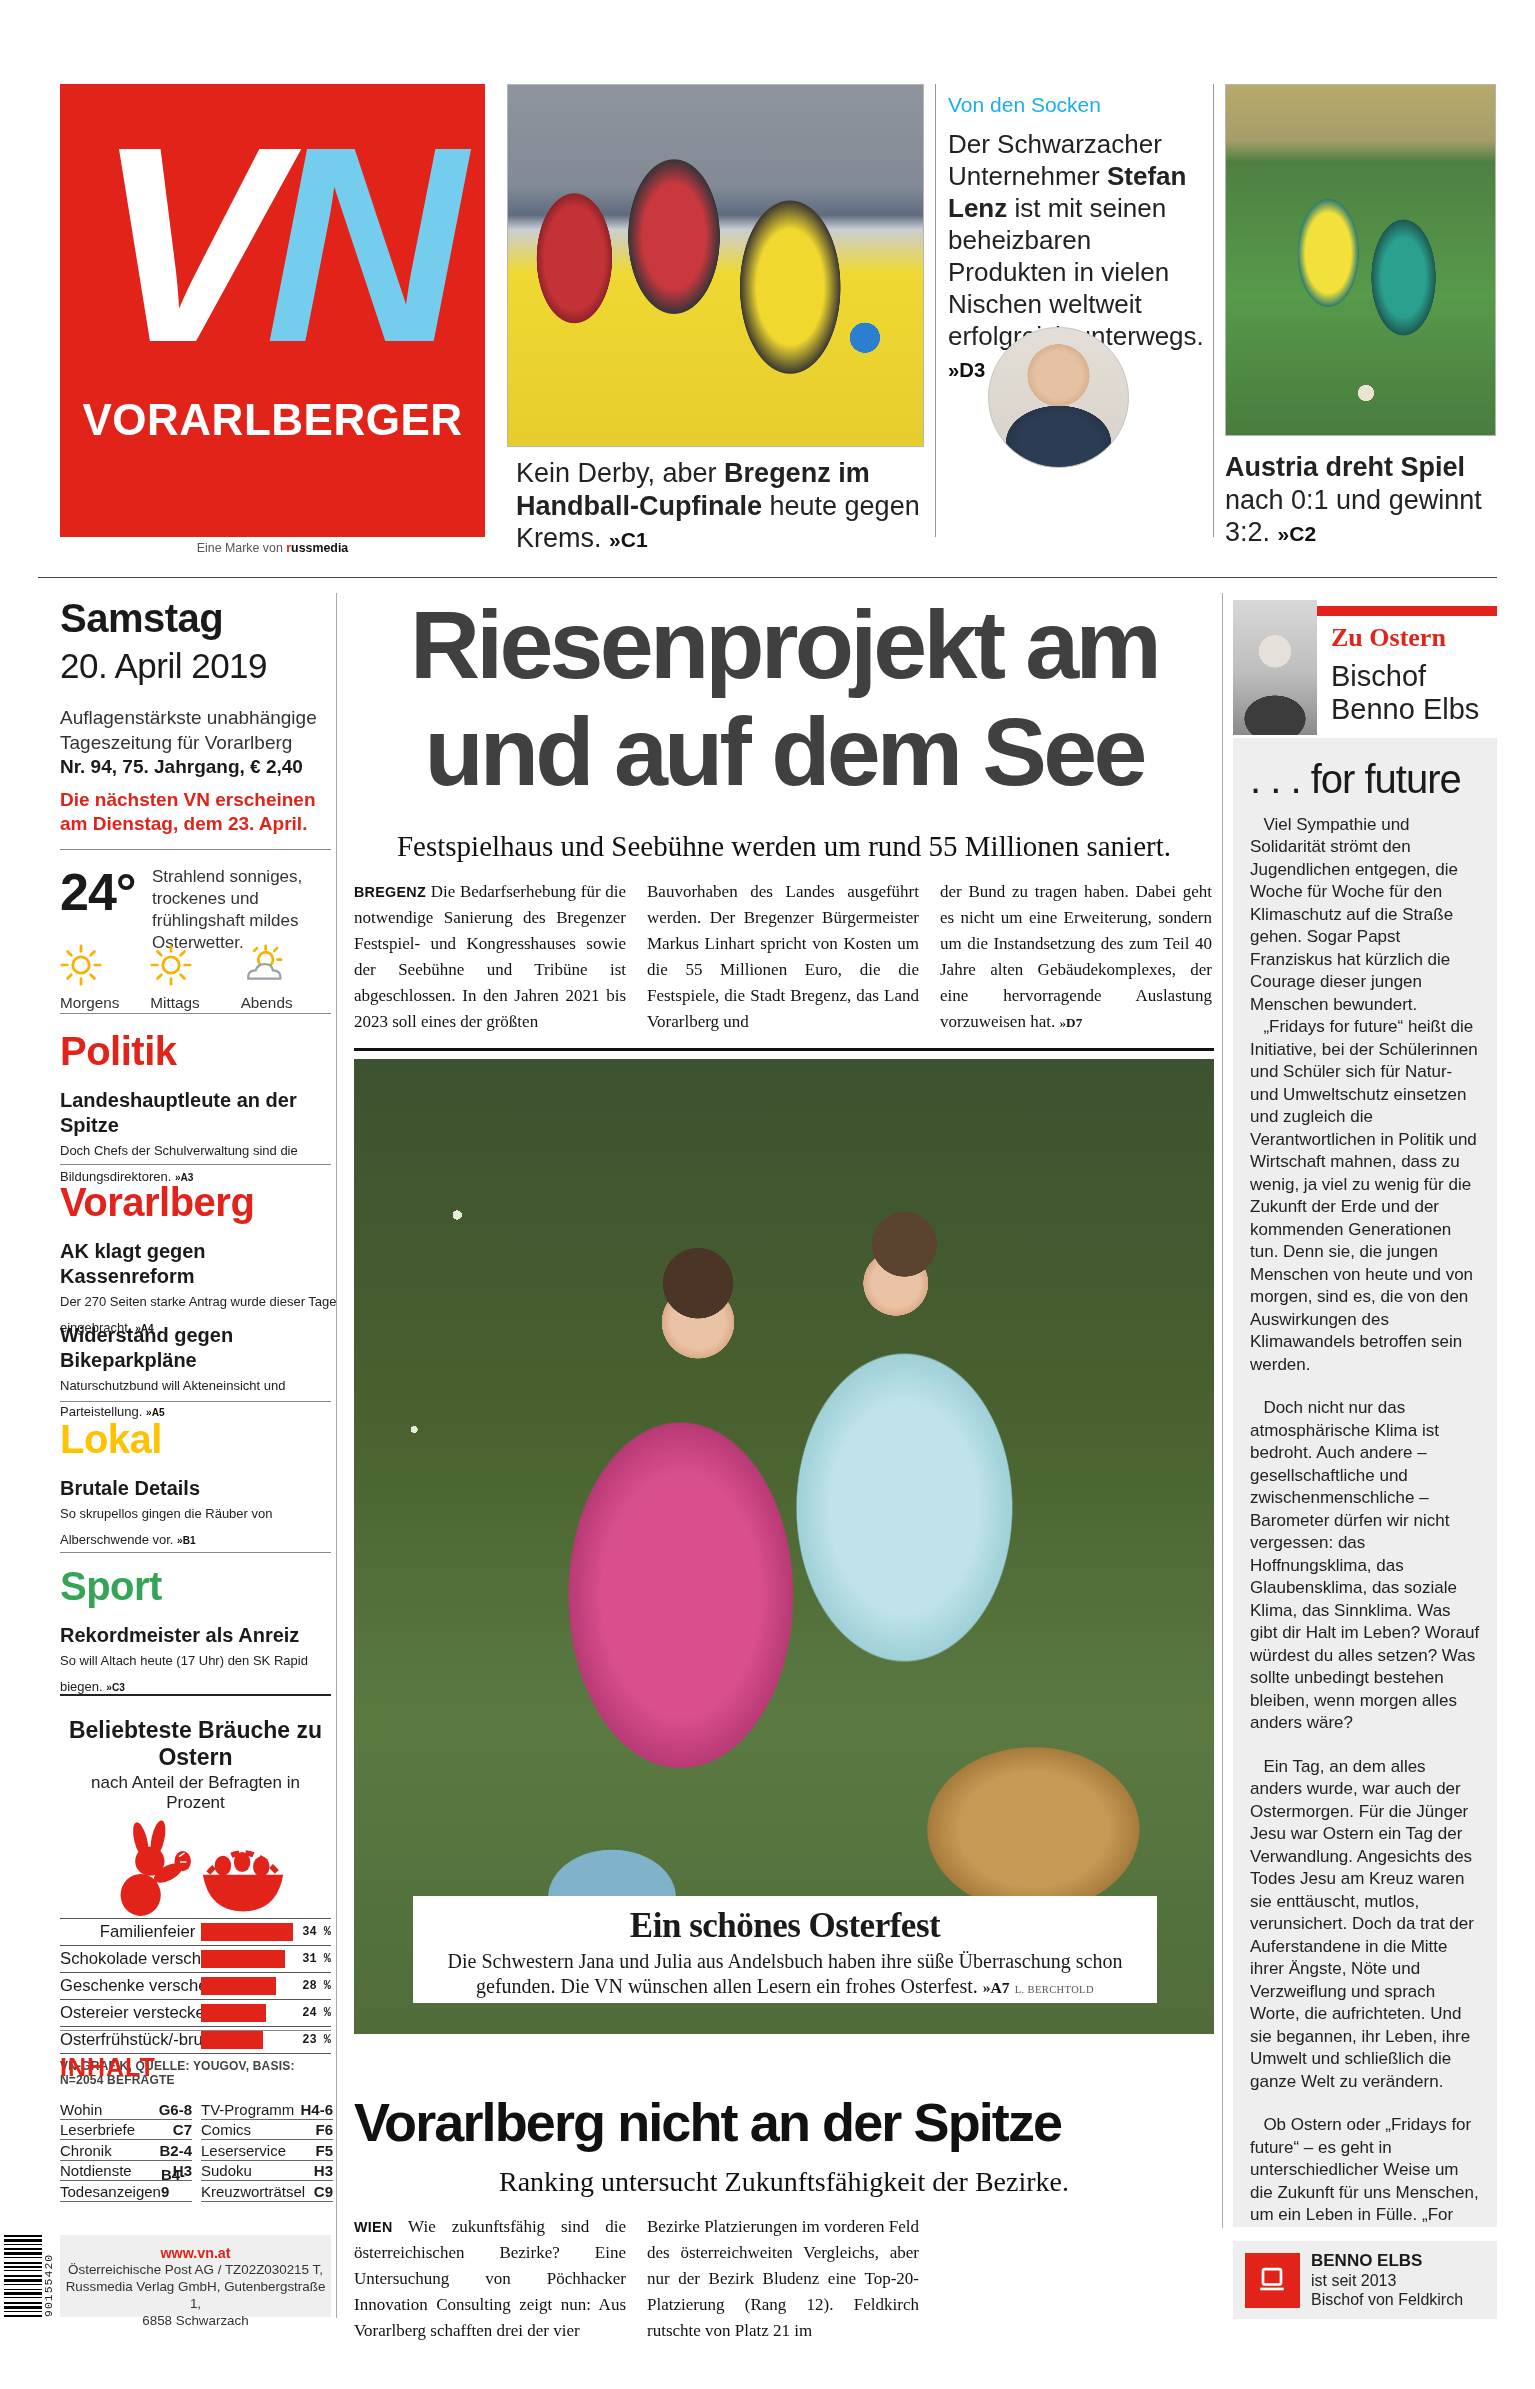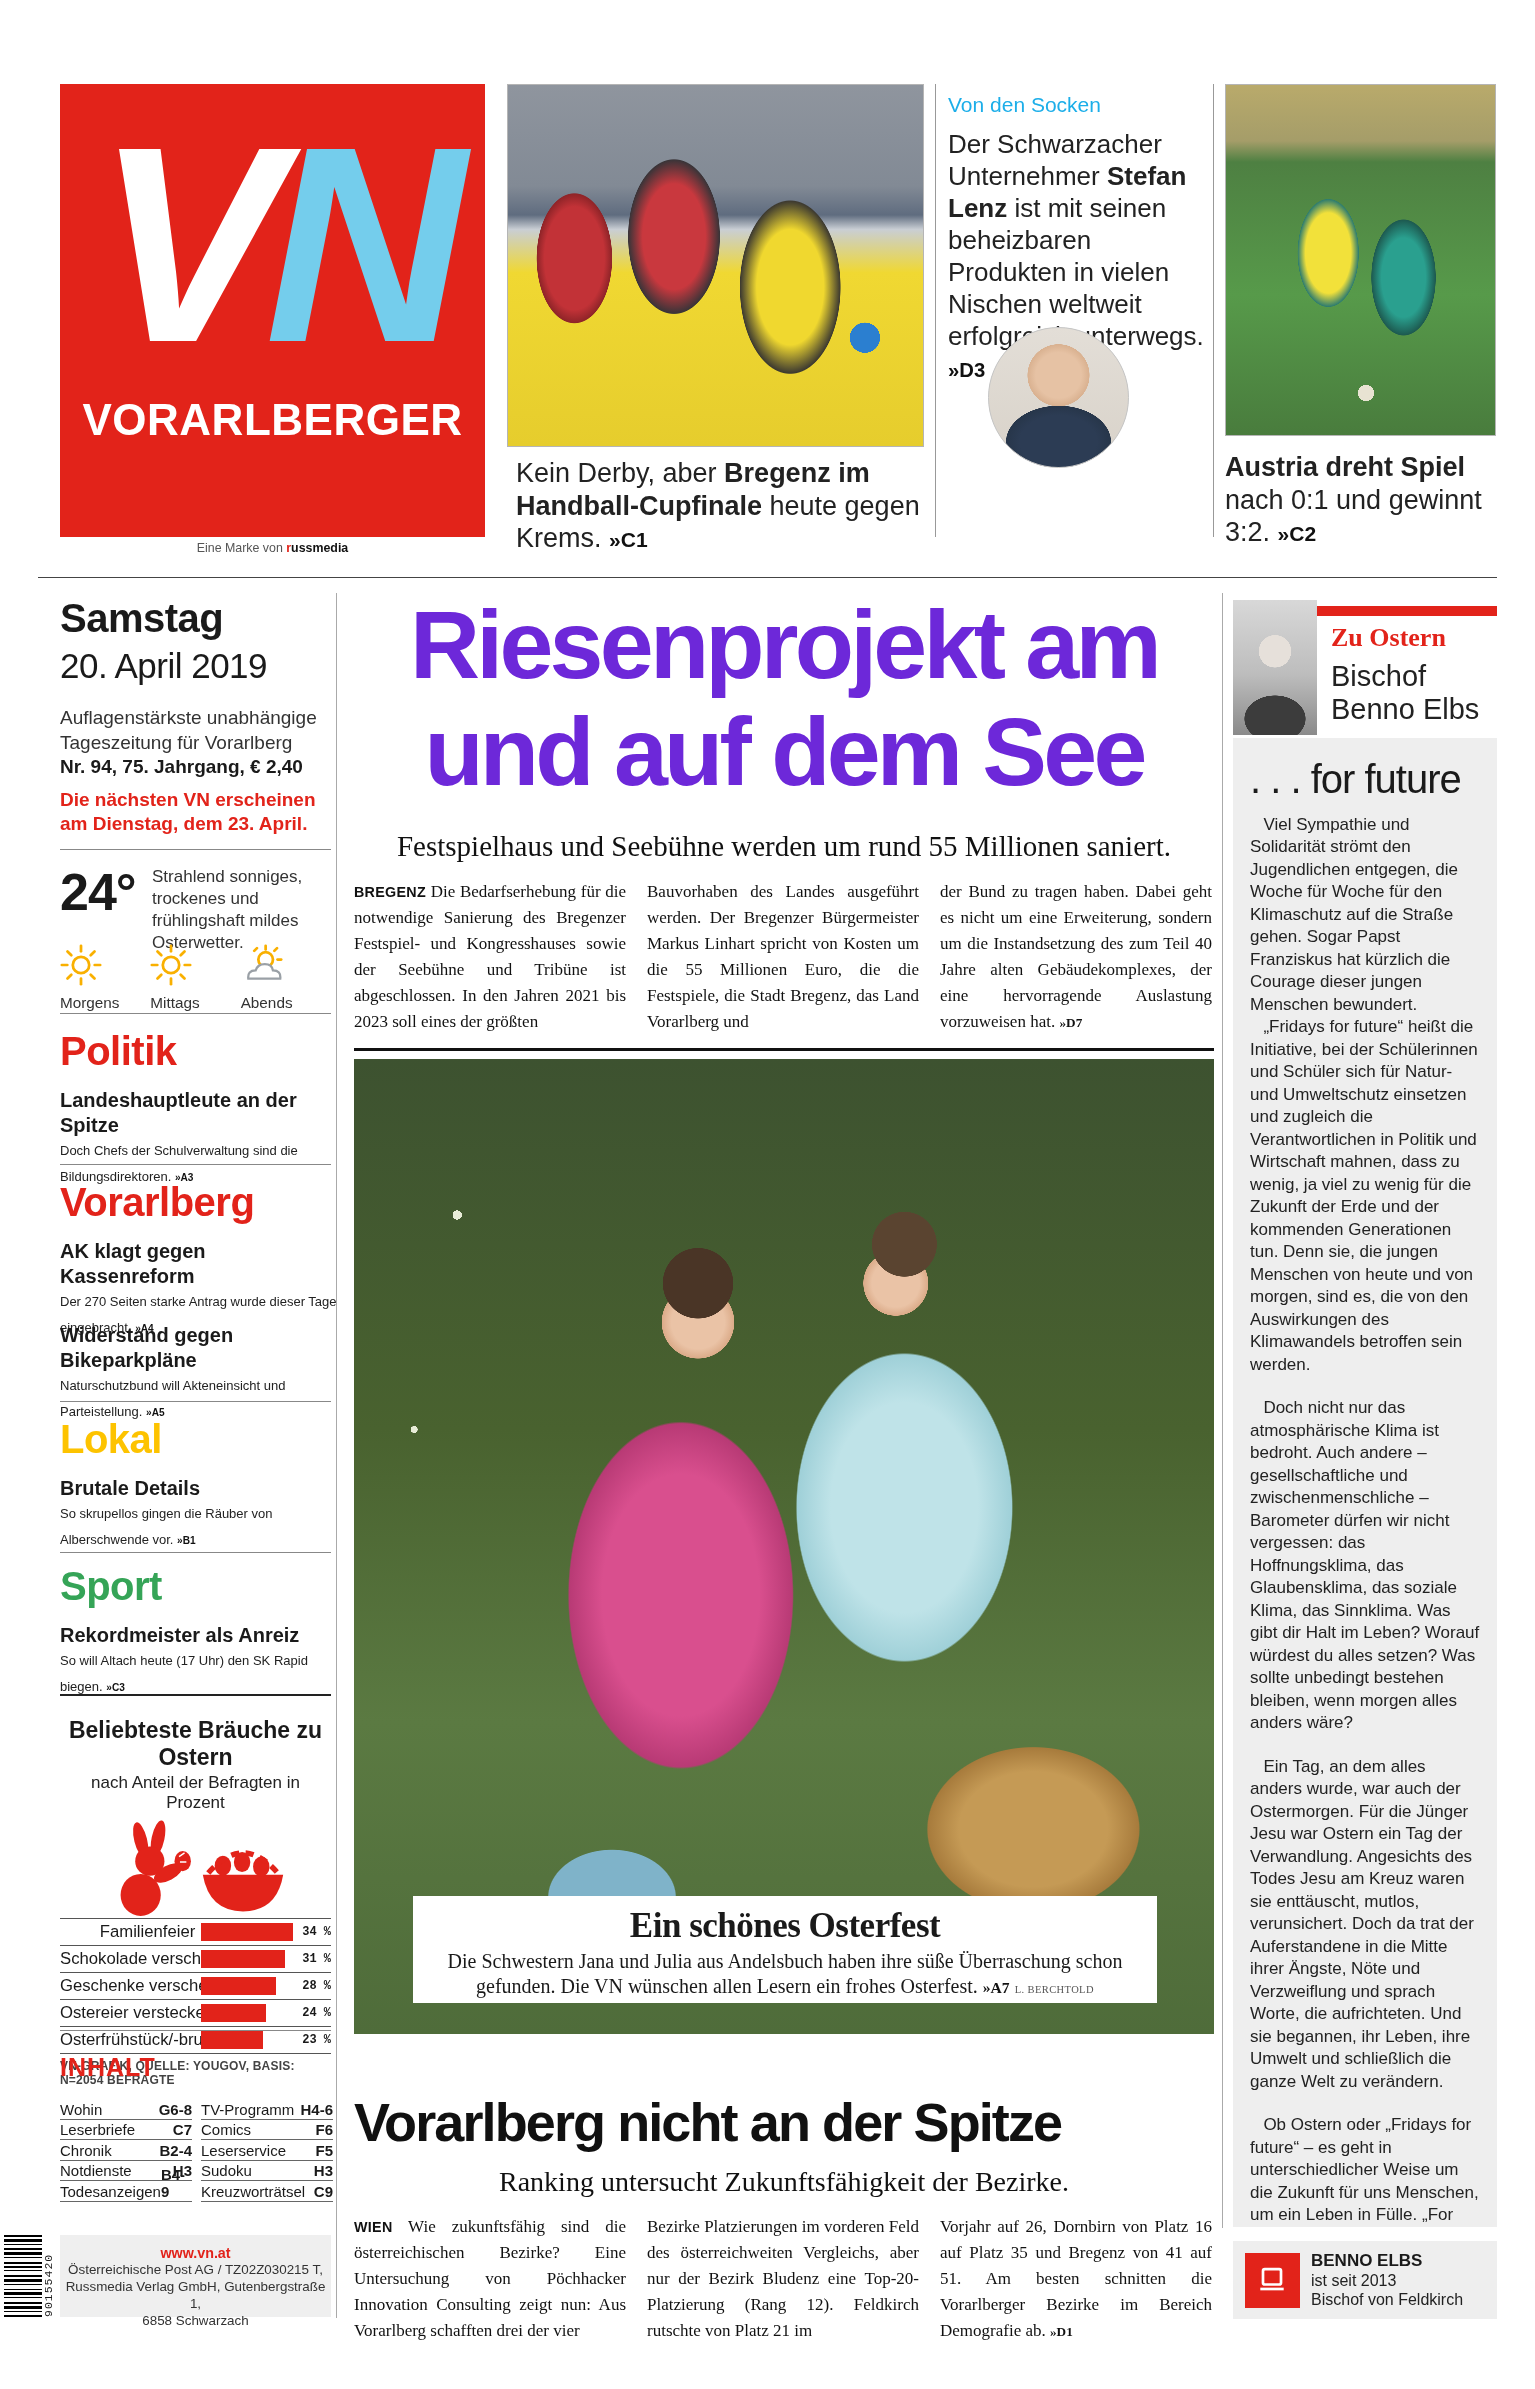--- a/index.html
+++ b/index.html
@@ -103,21 +103,21 @@
 
   .foot-box { position:absolute; left:60px; top:2235px; width:271px; height:82px; background:#efefef; text-align:center; padding-top:9.6px; }
   .foot-box .url { color:#e2231a; font-weight:700; font-size:14.3px; }
   .foot-box .adr { font-size:13.4px; line-height:17px; color:#333; }
   .barcode { position:absolute; left:3.8px; top:2235px; width:38px; height:82px;
     background:repeating-linear-gradient(180deg,#000 0 1.9px,#fff 1.9px 3.8px,#000 3.8px 6.7px,#fff 6.7px 8.6px,#000 8.6px 9.6px,#fff 9.6px 13.4px); }
   .barcode-num { position:absolute; left:42px; top:2235px; height:82px; font-family:"Liberation Mono",monospace; font-size:11.5px;
     writing-mode:vertical-rl; transform:rotate(180deg); letter-spacing:1px; }
 
   
-  .main-hl { position:absolute; left:354px; width:860px; text-align:center; font-weight:900; letter-spacing:-3.8px; font-size:97px; line-height:99px; color:#6d28d9; }
+  .main-hl { position:absolute; left:354px; width:860px; text-align:center; font-weight:900; letter-spacing:-3.8px; font-size:97px; line-height:99px; color:#404040; }
   .hl1 { top:595px; } .hl2 { top:702px; }
   .main-sub { position:absolute; left:354px; top:830px; width:860px; text-align:center; font-family:"Liberation Serif",serif; font-size:29px; color:#111; }
   .cols { position:absolute; left:354px; width:860px; display:flex; gap:21px; }
   .cols-top { top:879px; height:164px; }
   .cols .col { width:272px; font-family:"Liberation Serif",serif; font-size:17px; line-height:26px; text-align:justify; color:#111; }
   .dateline { font-family:"Liberation Sans",sans-serif; font-weight:700; font-size:14.3px; letter-spacing:0.3px; }
   .black-rule { position:absolute; left:354px; top:1048px; width:860px; height:2.9px; background:#111; }
 
   .main-photo { position:absolute; left:354px; top:1059px; width:860px; height:975px;
     background-color:#4f6c3a;
@@ -410,21 +410,20 @@
       <div class="t">Ein schönes Osterfest</div>
       <div class="x"><span>Die Schwestern Jana und Julia aus Andelsbuch haben ihre süße Überraschung schon gefunden. Die VN wünschen allen Lesern ein frohes Osterfest. </span><span class="ref">»A7</span> <span class="credit">L. BERCHTOLD</span></div>
     </div>
   </div>
 
   <div class="bot-hl">Vorarlberg nicht an der Spitze</div>
   <div class="bot-sub">Ranking untersucht Zukunftsfähigkeit der Bezirke.</div>
   <div class="cols cols-bot">
     <div class="col"><span class="dateline">WIEN</span><span> Wie zukunftsfähig sind die österreichischen Bezirke? Eine Untersuchung von Pöchhacker Innovation Consulting zeigt nun: Aus Vorarlberg schafften drei der vier</span></div>
     <div class="col">Bezirke Platzierungen im vorderen Feld des österreichweiten Vergleichs, aber nur der Bezirk Bludenz eine Top-20-Platzierung (Rang 12). Feldkirch rutschte von Platz 21 im</div>
-    <div class="col"><span>Vorjahr auf 26, Dornbirn von Platz 16 auf Platz 35 und Bregenz von 41 auf 51. Am besten schnitten die Vorarlberger Bezirke im Bereich Demografie ab. </span><span class="ref">»D1</span></div>
   </div>
 
   <div class="op-redbar"></div>
   <div class="bishop-photo"></div>
   <div class="op-kicker">Zu Ostern</div>
   <div class="op-author">
     <div>Bischof</div>
     <div>Benno Elbs</div>
   </div>
   <div class="op-box">

